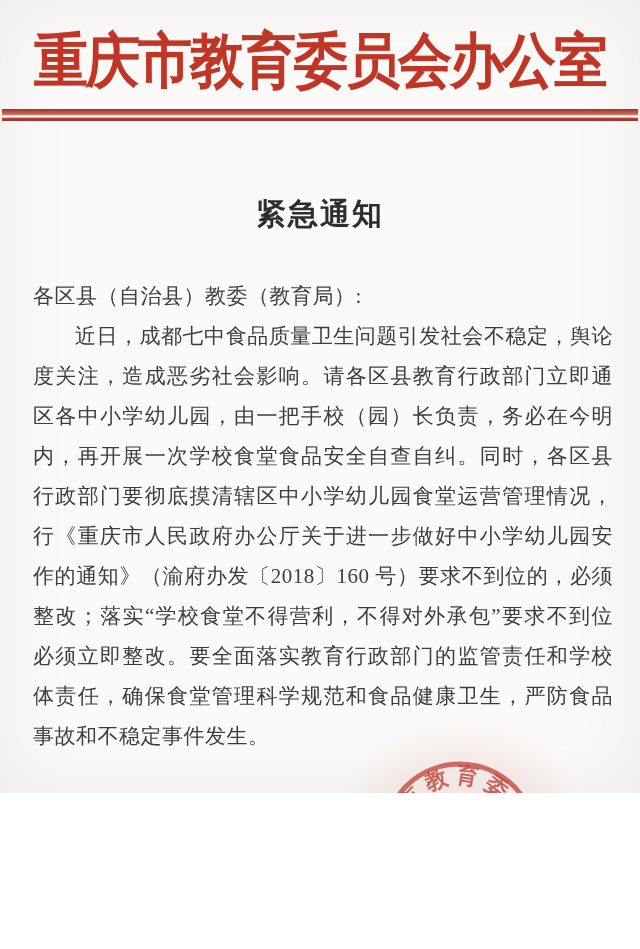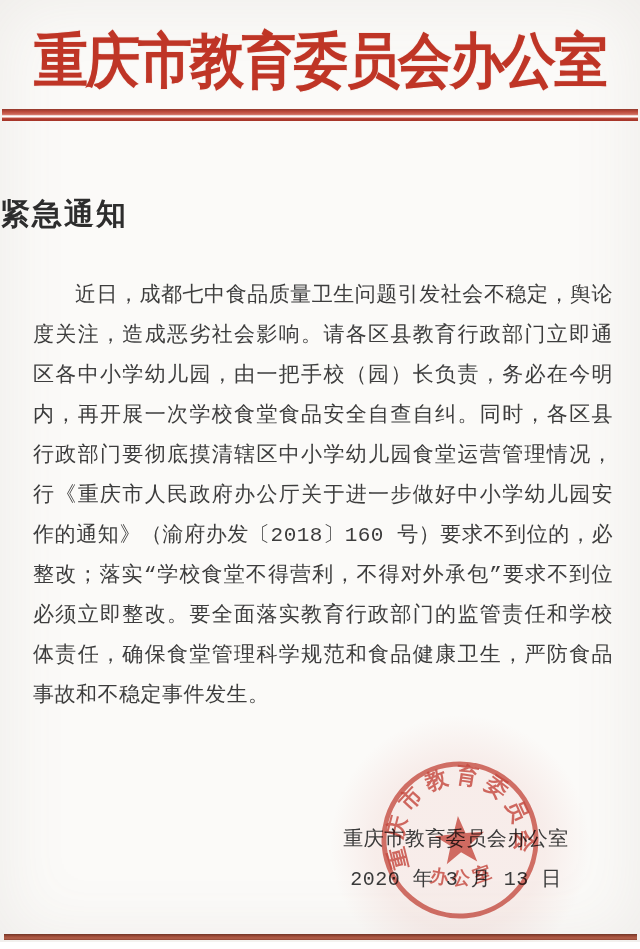--- a/index.html
+++ b/index.html
@@ -1,23 +1,23 @@
 <!DOCTYPE html>
 <html><head>
 <meta charset="utf-8">
 <style>
   html, body { margin: 0; padding: 0; }
   body { background: #ffffff; }
 
   .page {
     position: relative;
     width: 640px;
-    height: 942px;
+    height: 793px;
     overflow: hidden;
-    font-family: Liberation Mono, monospace;
+    font-family: Liberation Serif, serif;
     background:
       radial-gradient(circle at 460px 845px, rgba(216,120,110,0.10) 0 85px, rgba(216,120,110,0) 130px),
       linear-gradient(#fbfaf8, #fbfaf8);
     box-shadow: inset 0 0 70px rgba(120,110,100,0.10);
   }
 
   
   .org-header {
     position: absolute;
     top: 22px; left: 0;
@@ -47,21 +47,21 @@
       #b23b2d 80%,
       #a53529 100%);
   }
 
   
   .title {
     position: absolute;
     top: 194px; left: 0;
     width: 640px;
     margin: 0;
-    text-align: left;
+    text-align: center;
     font-size: 30px;
     font-weight: bold;
     letter-spacing: 2px;
     color: #2d2d2d;
   }
 
   
   .body-block {
     position: absolute;
     top: 276px; left: 33px;
@@ -112,20 +112,21 @@
 
 <div class="page">
 
   <div class="org-header">重庆市教育委员会办公室</div>
 
   <div class="rule-double"></div>
 
   <h1 class="title">紧急通知</h1>
 
   <div class="body-block">
+    <div class="line">各区县（自治县）教委（教育局）:</div>
     <div class="line j indent">近日，成都七中食品质量卫生问题引发社会不稳定，舆论高</div>
     <div class="line j">度关注，造成恶劣社会影响。请各区县教育行政部门立即通知辖</div>
     <div class="line j">区各中小学幼儿园，由一把手校（园）长负责，务必在今明两天</div>
     <div class="line j">内，再开展一次学校食堂食品安全自查自纠。同时，各区县教育</div>
     <div class="line j">行政部门要彻底摸清辖区中小学幼儿园食堂运营管理情况，凡执</div>
     <div class="line j">行《重庆市人民政府办公厅关于进一步做好中小学幼儿园安全工</div>
     <div class="line j">作的通知》（渝府办发〔2018〕160 号）要求不到位的，必须立即</div>
     <div class="line j">整改；落实“学校食堂不得营利，不得对外承包”要求不到位的，</div>
     <div class="line j">必须立即整改。要全面落实教育行政部门的监管责任和学校的主</div>
     <div class="line j">体责任，确保食堂管理科学规范和食品健康卫生，严防食品安全</div>

